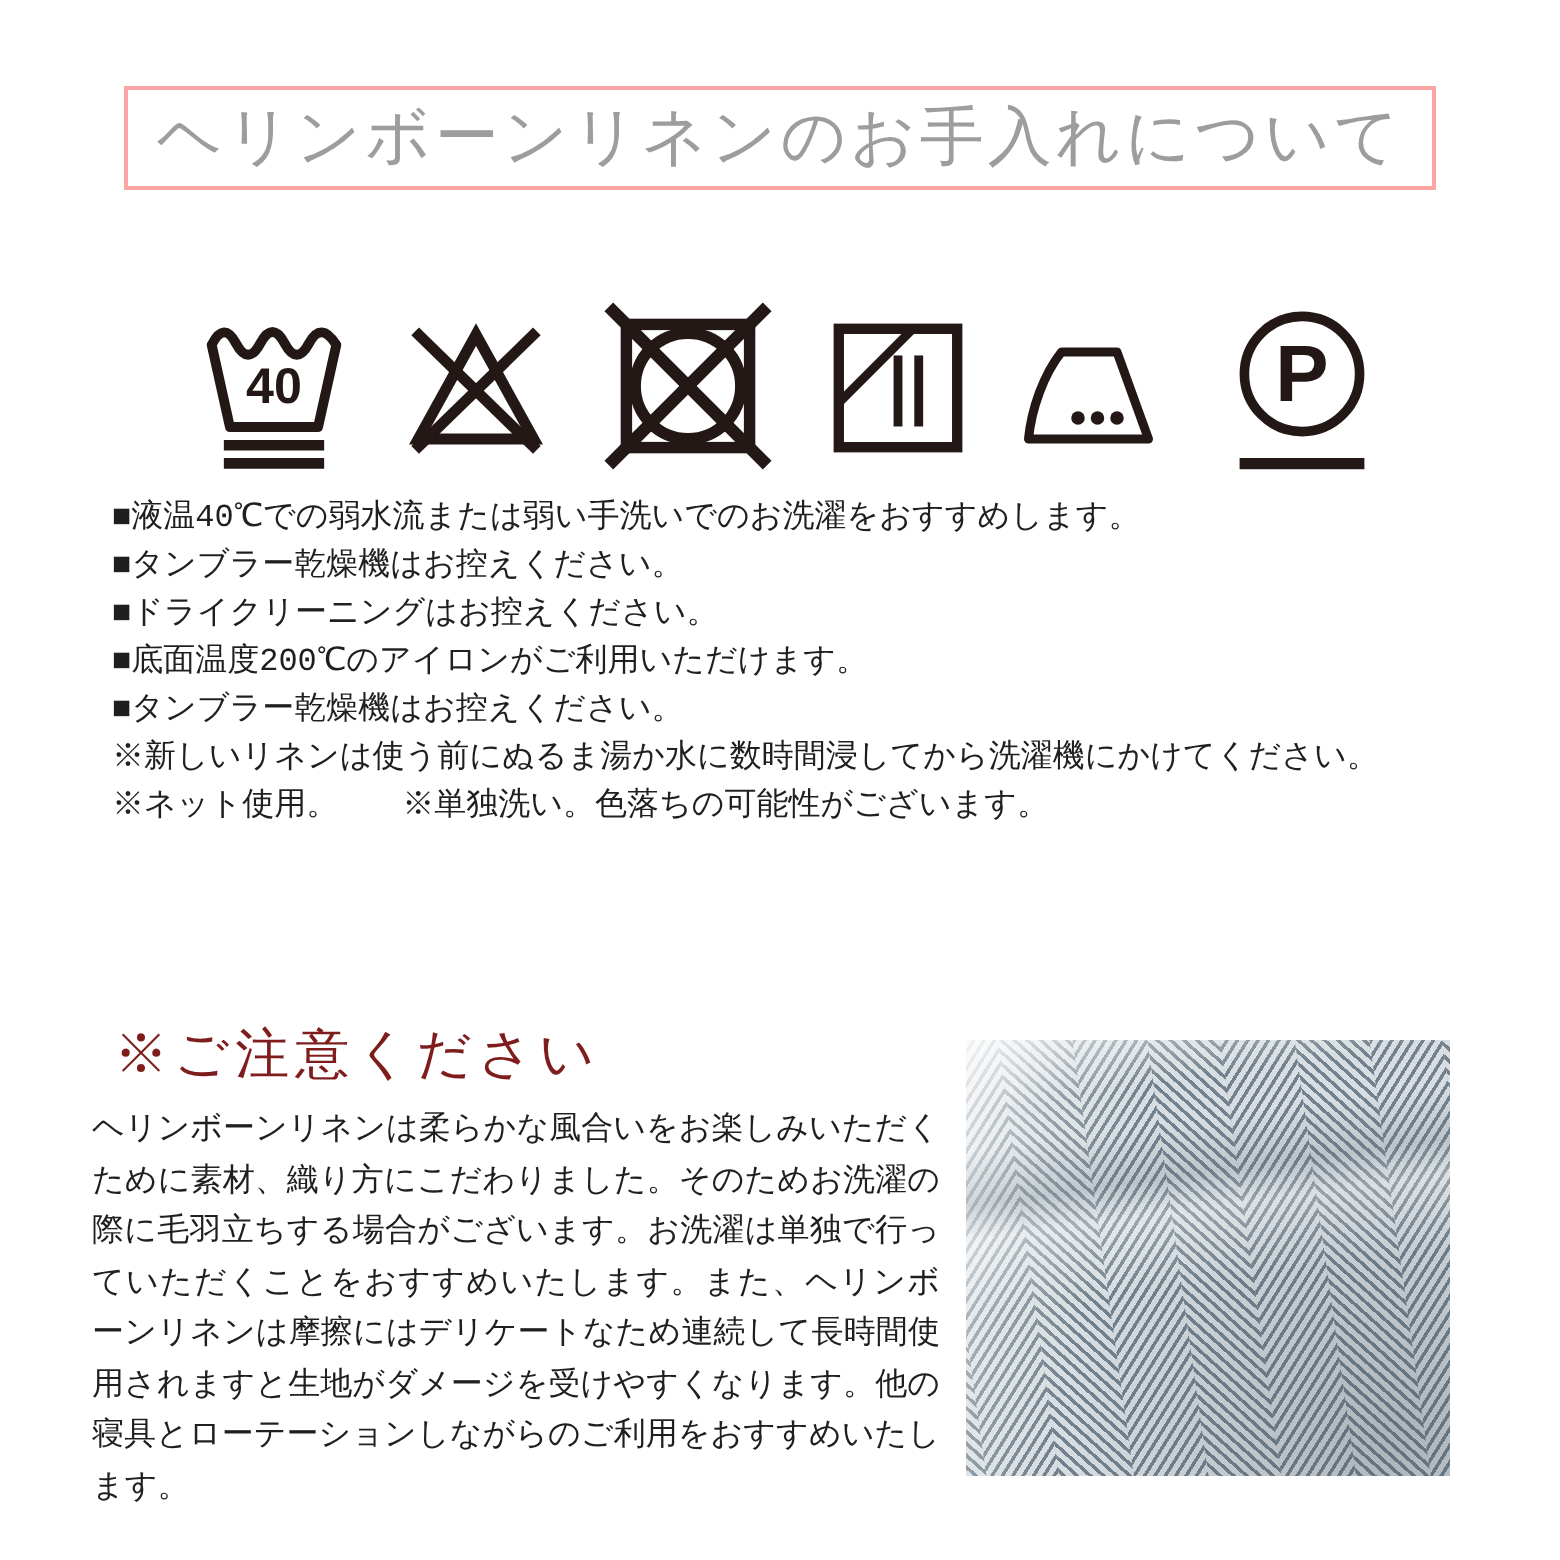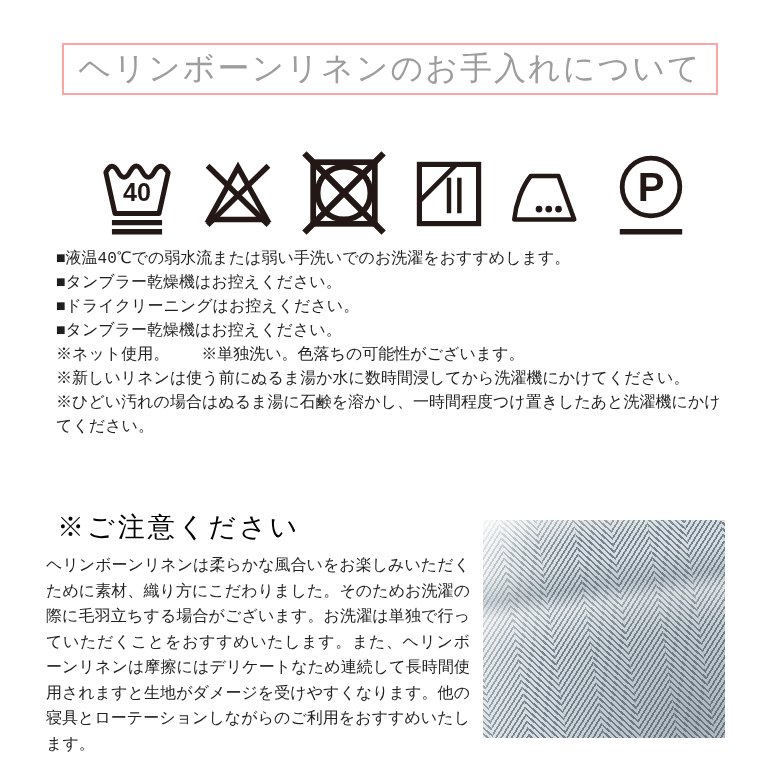--- a/index.html
+++ b/index.html
@@ -63,21 +63,21 @@
   .instructions .line { white-space: nowrap; font-family: Liberation Mono, monospace; }
   .instructions .line.wrap { white-space: normal; width: 665px; }
 
   
   .notice-heading {
     position: absolute;
     left: 57px; top: 509px;
     font-family: Liberation Serif, serif;
     font-size: 27px;
     letter-spacing: 3px;
-    color: #000000;
+    color: #7f1d1d;
     white-space: nowrap;
   }
   .notice-body {
     position: absolute;
     left: 46px; top: 552px;
     width: 424px;
     font-size: 16px;
     line-height: 25.5px;
     text-align: justify;
     color: #1f1f1f;
@@ -154,24 +154,24 @@
     <text class="sym-text" x="50" y="61" font-size="50" text-anchor="middle" fill="#231815" stroke="none">P</text>
     <line x1="11" y1="100" x2="89" y2="100" stroke-width="7"></line>
   </svg>
 
 </div>
 
 <div class="instructions">
   <div class="line">■液温40℃での弱水流または弱い手洗いでのお洗濯をおすすめします。</div>
   <div class="line">■タンブラー乾燥機はお控えください。</div>
   <div class="line">■ドライクリーニングはお控えください。</div>
+  <div class="line">■底面温度200℃のアイロンがご利用いただけます。</div>
   <div class="line">■タンブラー乾燥機はお控えください。</div>
+  <div class="line">※新しいリネンは使う前にぬるま湯か水に数時間浸してから洗濯機にかけてください。</div>
   <div class="line">※ネット使用。　　※単独洗い。色落ちの可能性がございます。</div>
-  <div class="line">※新しいリネンは使う前にぬるま湯か水に数時間浸してから洗濯機にかけてください。</div>
-  <div class="line wrap">※ひどい汚れの場合はぬるま湯に石鹸を溶かし、一時間程度つけ置きしたあと洗濯機にかけてください。</div>
 </div>
 
 <div class="notice-heading">※ご注意ください</div>
 
 <div class="notice-body">ヘリンボーンリネンは柔らかな風合いをお楽しみいただくために素材、織り方にこだわりました。そのためお洗濯の際に毛羽立ちする場合がございます。お洗濯は単独で行っていただくことをおすすめいたします。また、ヘリンボーンリネンは摩擦にはデリケートなため連続して長時間使用されますと生地がダメージを受けやすくなります。他の寝具とローテーションしながらのご利用をおすすめいたします。</div>
 
 <div class="fabric">
   <div class="weave">
     <div class="strip a"></div>
       <div class="strip b"></div>

